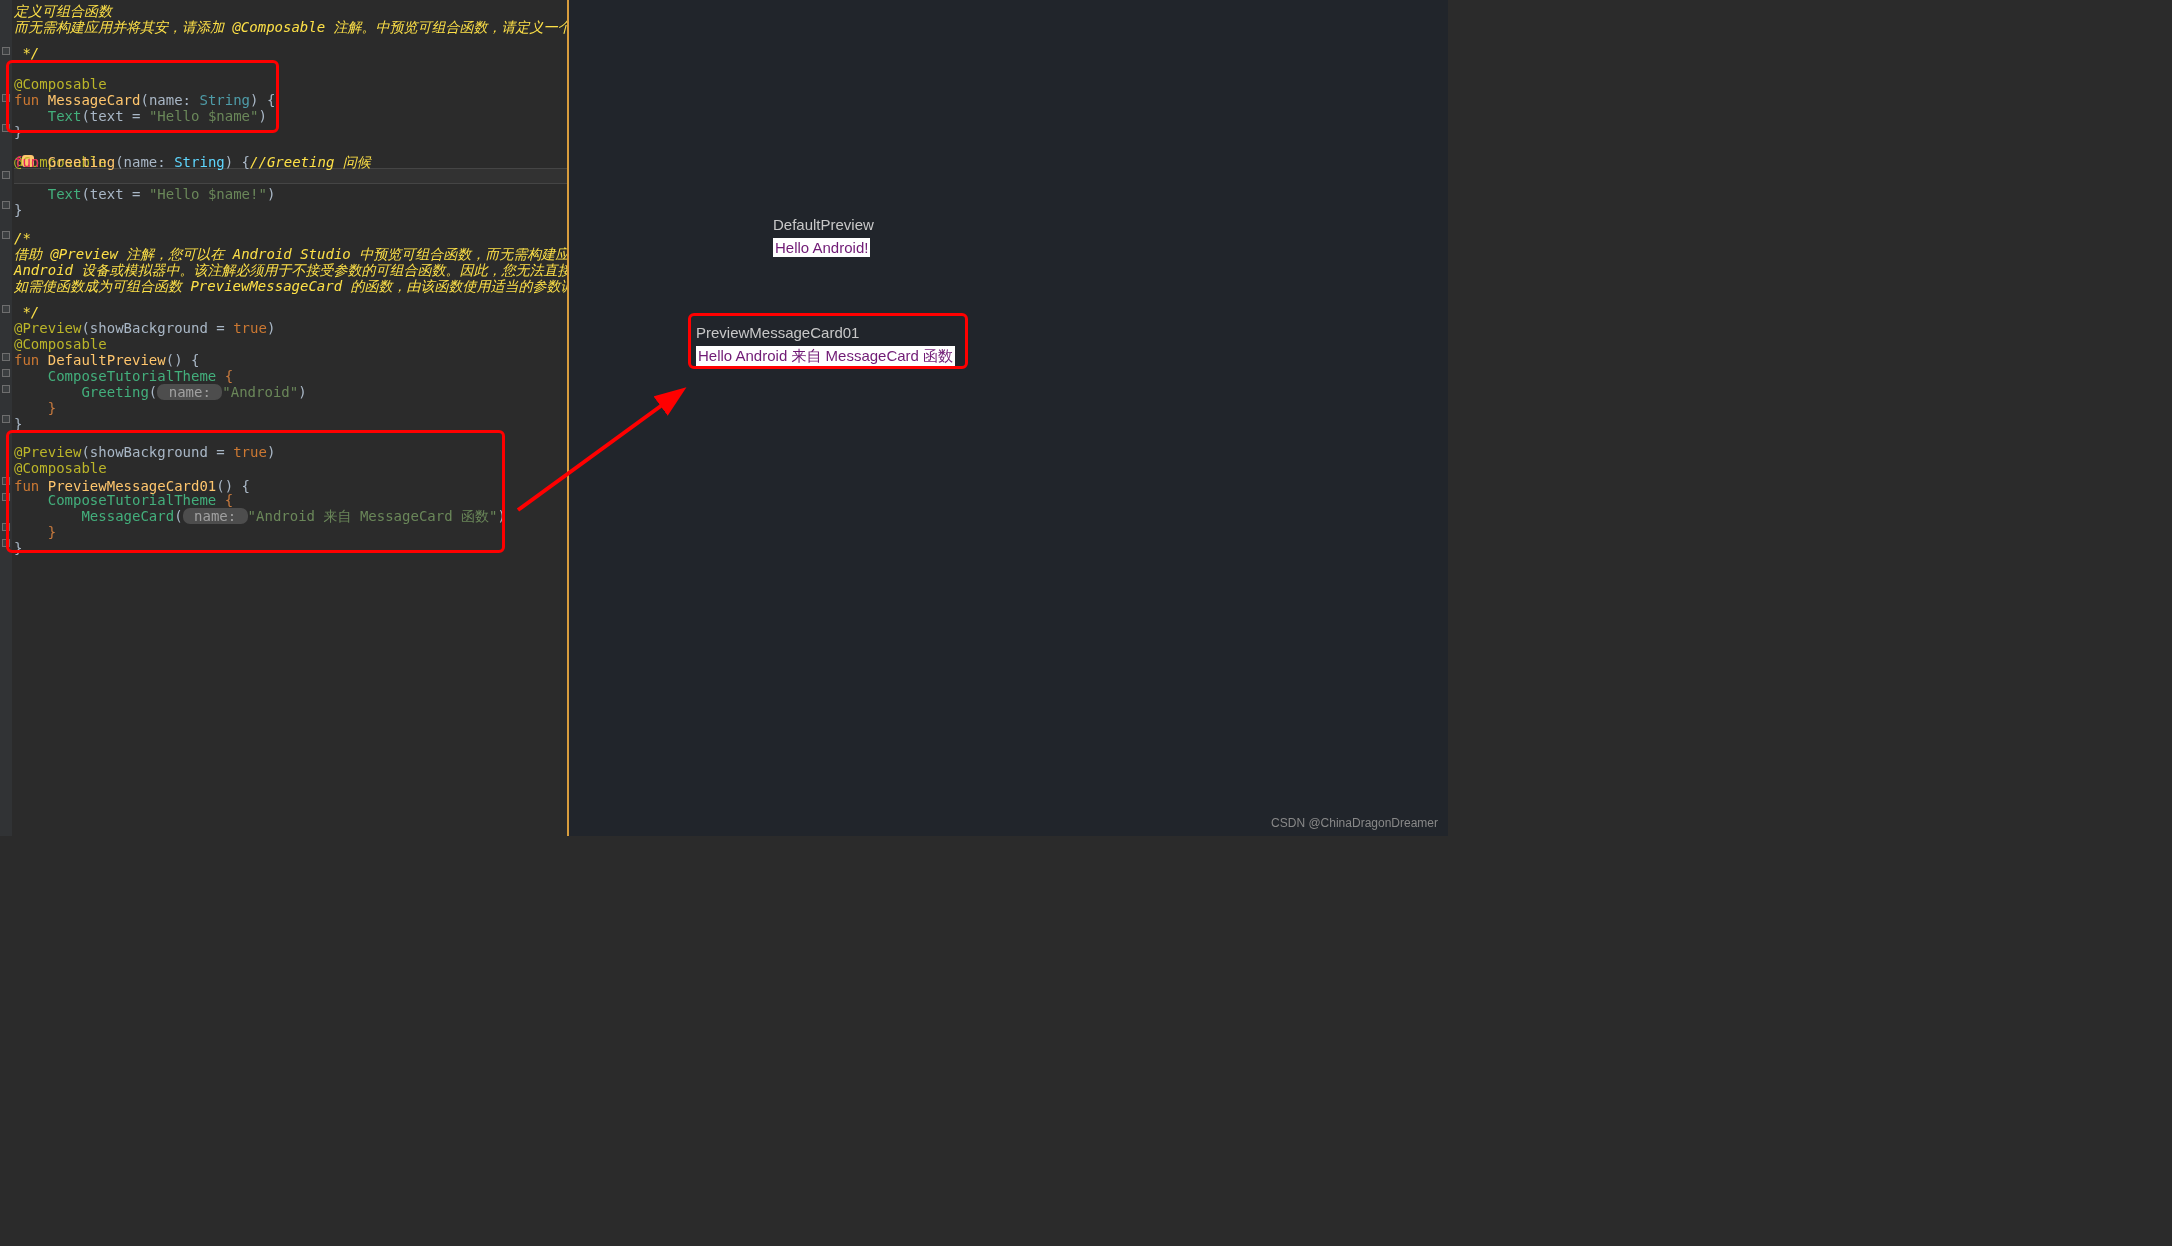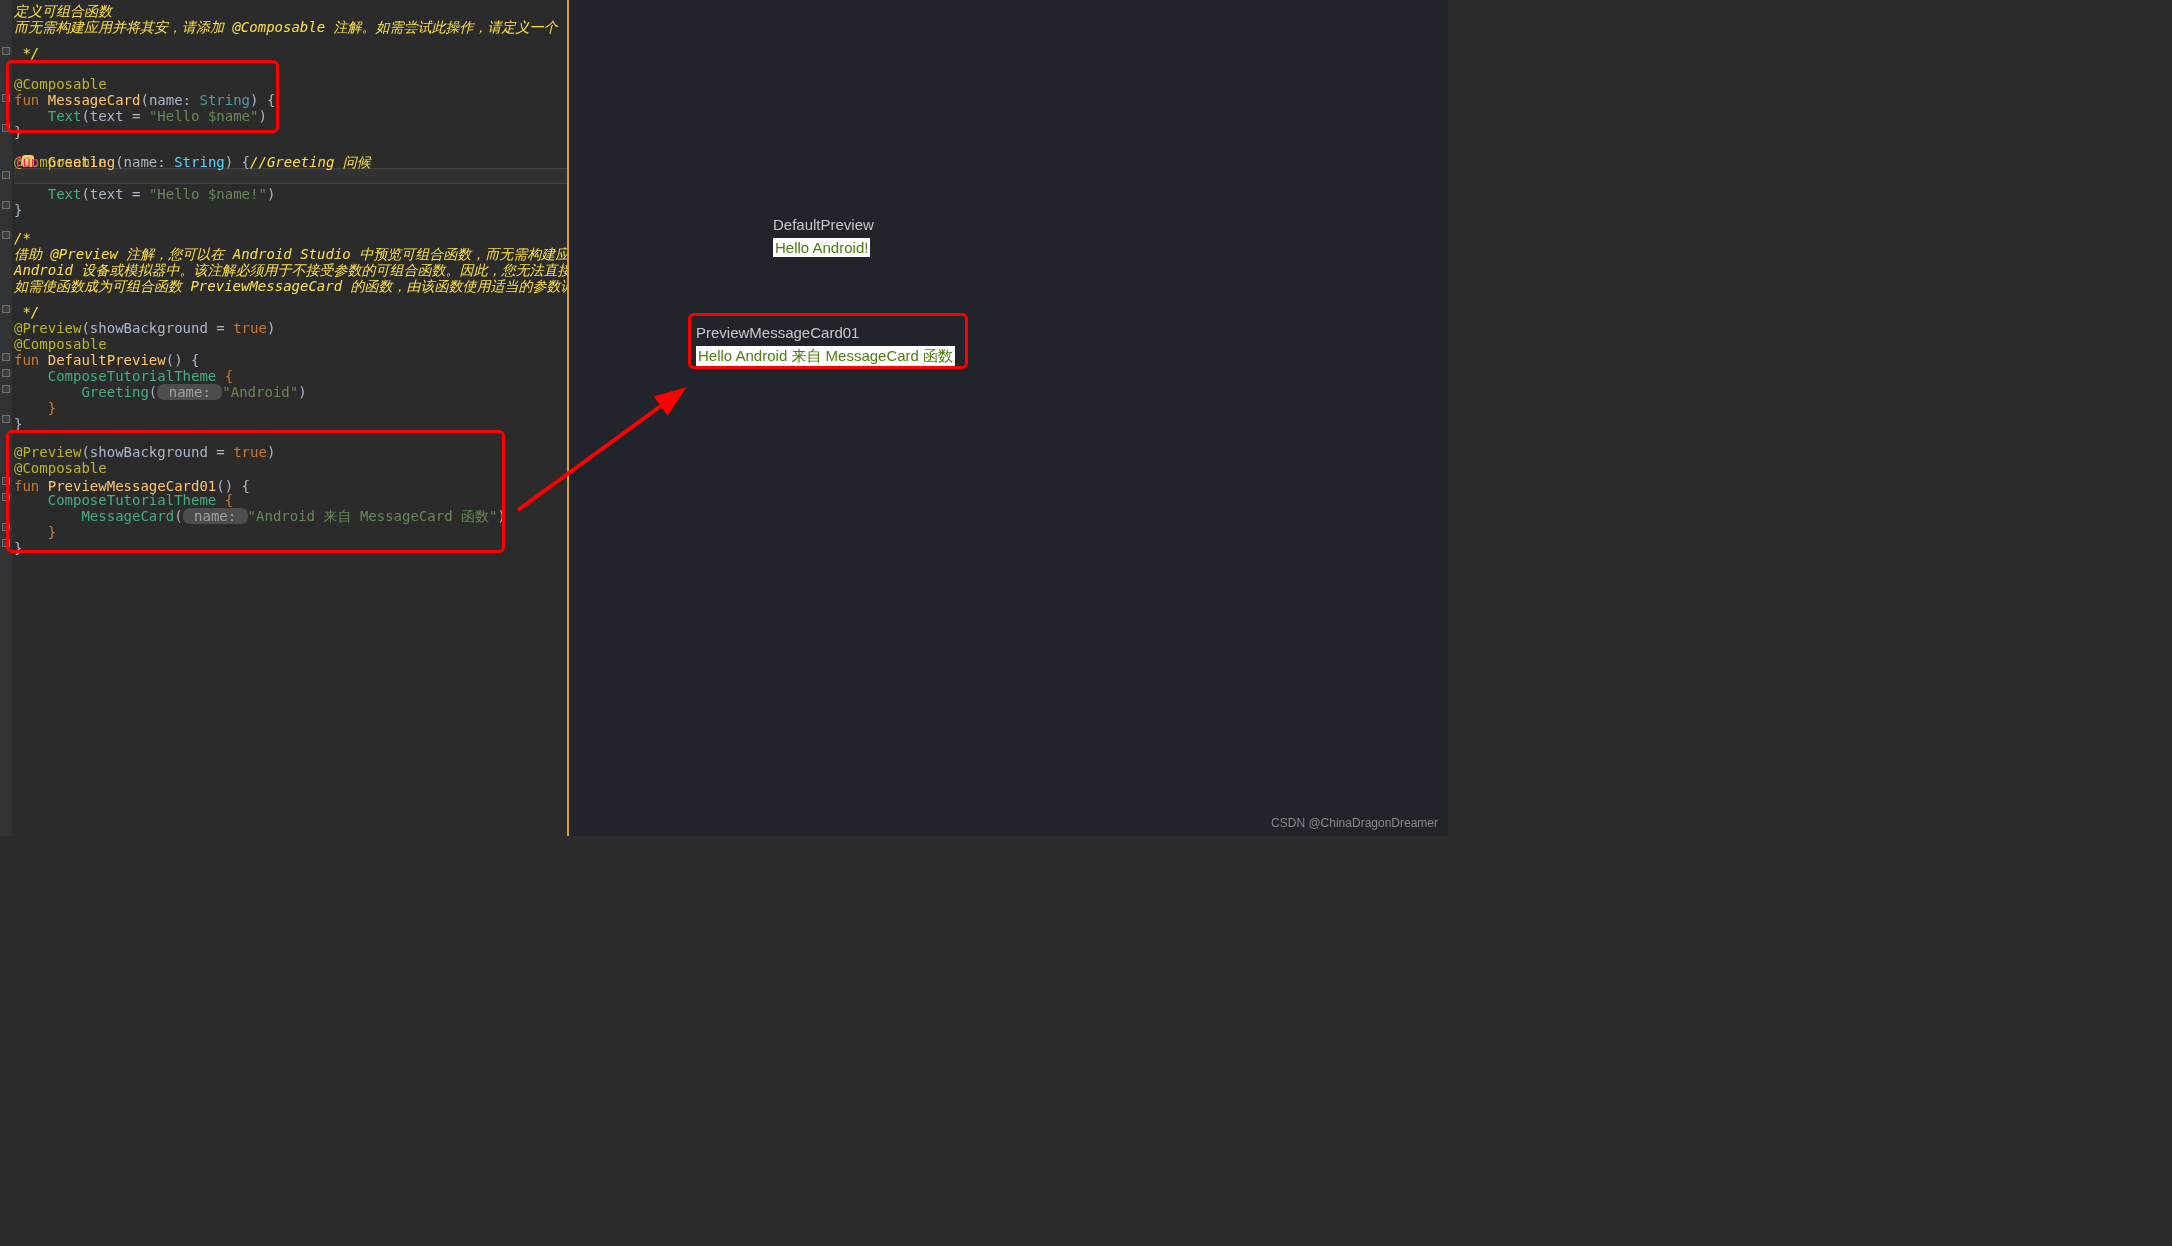--- a/index.html
+++ b/index.html
@@ -99,21 +99,21 @@
     .preview-label {
       color: #c8c8c8;
       font-family: -apple-system, 'Segoe UI', sans-serif;
       font-size: 15px;
     }
     .preview-item {
       position: absolute;
     }
     .preview-render {
       background: #ffffff;
-      color: #4d7c0f;
+      color: #701a75;
       font-family: -apple-system, 'Segoe UI', sans-serif;
       font-size: 15px;
       padding: 1px 2px;
       display: inline-block;
     }
     .watermark {
       position: absolute;
       right: 10px;
       bottom: 6px;
       font-family: -apple-system, sans-serif;
@@ -143,21 +143,21 @@
     <div class="fold-marker" style="top:415px;"></div>
     <div class="fold-marker" style="top:477px;"></div>
     <div class="fold-marker" style="top:493px;"></div>
     <div class="fold-marker" style="top:523px;"></div>
     <div class="fold-marker" style="top:539px;"></div>
   </div>
 
   <div class="highlight-line" style="top:168px;"></div>
 
   <div class="code-line" style="top:3px;"><span class="cl-comment">定义可组合函数</span></div>
-  <div class="code-line" style="top:19px;"><span class="cl-comment">而无需构建应用并将其安，请添加 </span><span class="cl-comment">@Composable</span><span class="cl-comment"> 注解。如需尝试此操作，请定义一个 </span></div>
+  <div class="code-line" style="top:19px;"><span class="cl-comment">而无需构建应用并将其安，请添加 </span><span class="cl-comment">@Composable</span><span class="cl-comment"> 注解。中预览可组合函数，请定义一个 </span></div>
   <div class="code-line" style="top:45px;"><span class="cl-comment"> */</span></div>
 
   <div class="code-line" style="top:76px;"><span class="cl-annotation">@Composable</span></div>
   <div class="code-line" style="top:92px;"><span class="cl-keyword">fun</span><span class="cl-funname"> MessageCard</span><span class="cl-white">(name: </span><span class="cl-type">String</span><span class="cl-white">) {</span></div>
   <div class="code-line" style="top:108px;"><span class="cl-call">    Text</span><span class="cl-white">(text = </span><span class="cl-string">"Hello $name"</span><span class="cl-white">)</span></div>
   <div class="code-line" style="top:124px;"><span class="cl-white">}</span></div>
 
   <div class="bulb" style="left:22px; top:155px;"></div>
   <div class="code-line" style="top:154px;"><span class="cl-annotation">@C</span><span class="cl-annotation">omposable</span></div>
   <div class="code-line" style="top:154px;"><span class="cl-pink">fun</span><span class="cl-funname"> Greeting</span><span class="cl-white">(name: </span><span class="cl-cyan">String</span><span class="cl-white">) {</span><span class="cl-comment">//Greeting 问候</span></div>

